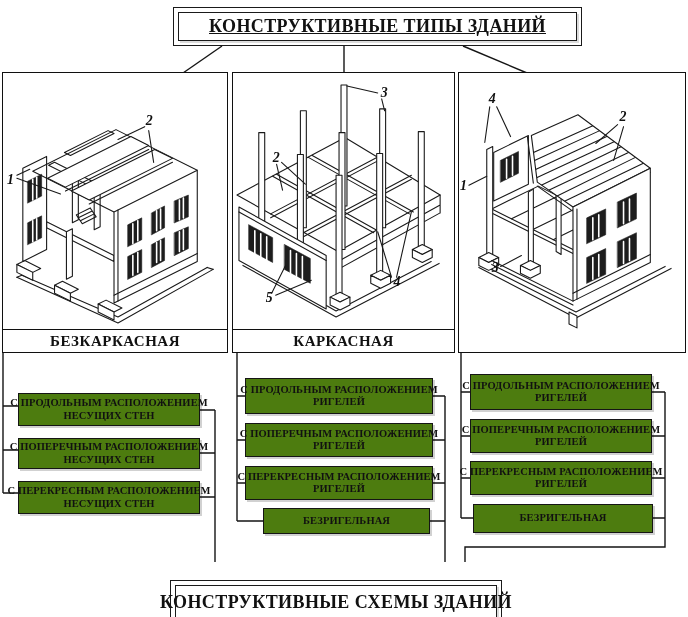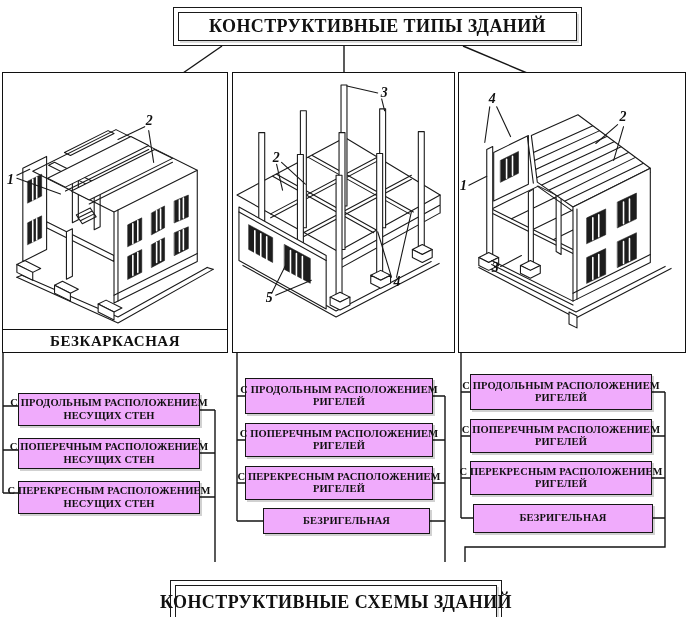--- a/index.html
+++ b/index.html
@@ -10,21 +10,21 @@
   .titlebox{position:absolute;background:#fff;border:1.3px solid #1a1a1a;padding:4px;z-index:3;}
   .titlebox .inner{border:1.2px solid #1a1a1a;width:100%;height:100%;display:flex;
     align-items:center;justify-content:center;font-weight:bold;font-size:18px;
     letter-spacing:.4px;box-shadow:2px 2px 0 rgba(0,0,0,.14);white-space:nowrap;}
   .panel{position:absolute;border:1.6px solid #101010;background:#fff;z-index:1;}
   .fig{position:absolute;left:0;top:0;right:0;bottom:23px;}
   .fig svg{width:100%;height:100%;display:block;}
   .panel-label{position:absolute;left:0;right:0;bottom:0;height:23px;border-top:1.6px solid #101010;
     display:flex;align-items:center;justify-content:center;font-weight:bold;font-size:15px;
     letter-spacing:.5px;background:#fff;white-space:nowrap;margin-top:12px;}
-  .sbox{position:absolute;background:#f0abfc;border:1.3px solid #151515;z-index:2;
+  .sbox{position:absolute;background:#4d7c0f;border:1.3px solid #151515;z-index:2;
     display:flex;flex-direction:column;align-items:center;justify-content:center;
     text-align:center;font-weight:bold;font-size:10.5px;line-height:12.5px;
     letter-spacing:.1px;box-shadow:2px 2px 0 rgba(0,0,0,.18);white-space:nowrap;}
   .draw{stroke:#191919;stroke-width:1.1;fill:none;stroke-linejoin:round;stroke-linecap:round;}
   .wh{fill:#fff;}
   .dk{fill:#1d1d1d;stroke:#1d1d1d;stroke-width:.6;}
   .mull{stroke:#fff;stroke-width:1.6;fill:none;}
   .callout{font-family:"Liberation Serif",serif;font-style:italic;font-weight:bold;
     font-size:14px;fill:#111;stroke:none;}
   .conn{stroke:#151515;stroke-width:1.4;fill:none;}
@@ -45,21 +45,21 @@
       <path d="M200,410 H215 M200,453 H215 M200,497 H215 M215,410 V562"></path>
 
       <path d="M237,353 V521 M237,396 H245 M237,440 H245 M237,483 H245 M237,521 H263"></path>
       <path d="M433,396 H445 M433,440 H445 M433,483 H445 M430,521 H445 M445,396 V562"></path>
 
       <path d="M461,353 V518 M461,392 H470 M461,436 H470 M461,478 H470 M461,518 H473"></path>
       <path d="M652,392 H665 M652,436 H665 M652,478 H665 M653,518 H665 M665,392 V547 H465 V562"></path>
     </g>
   </svg>
 
-  <div class="titlebox" style="left:173px;top:7px;width:409px;height:39px;">
+  <div class="titlebox" style="left:173px;top:7px;width:409px;height:39px;text-decoration:underline;">
     <div class="inner">КОНСТРУКТИВНЫЕ ТИПЫ ЗДАНИЙ</div>
   </div>
 
   <div class="panel" style="left:2px;top:72px;width:226px;height:281px;">
     <div class="fig">
       <svg viewBox="0 0 226 258">
         <g class="draw">
 
           <polyline points="14,206 116,252 212,198"></polyline>
           <polyline points="19,204 116,246 206,196"></polyline>
@@ -180,20 +180,21 @@
           <path d="M44,92 L50,118 M49,90 L73,112"></path>
           <path d="M160,206 L146,160 M165,206 L180,140"></path>
           <path d="M39,222 L53,194 M43,224 L79,209"></path>
         </g>
         <text class="callout" x="149" y="24">3</text>
         <text class="callout" x="40" y="90">2</text>
         <text class="callout" x="162" y="215">4</text>
         <text class="callout" x="33" y="231">5</text>
       </svg>
     </div>
+    <div class="panel-label">КАРКАСНАЯ</div>
   </div>
 
   <div class="panel" style="left:458px;top:72px;width:228px;height:281px;">
     <div class="fig">
       <svg viewBox="0 0 228 258">
         <defs>
           <clipPath id="roofclip">
               <polygon points="115,135 193,96 120,42 73,63 79,110"></polygon>
             </clipPath>
         </defs>

